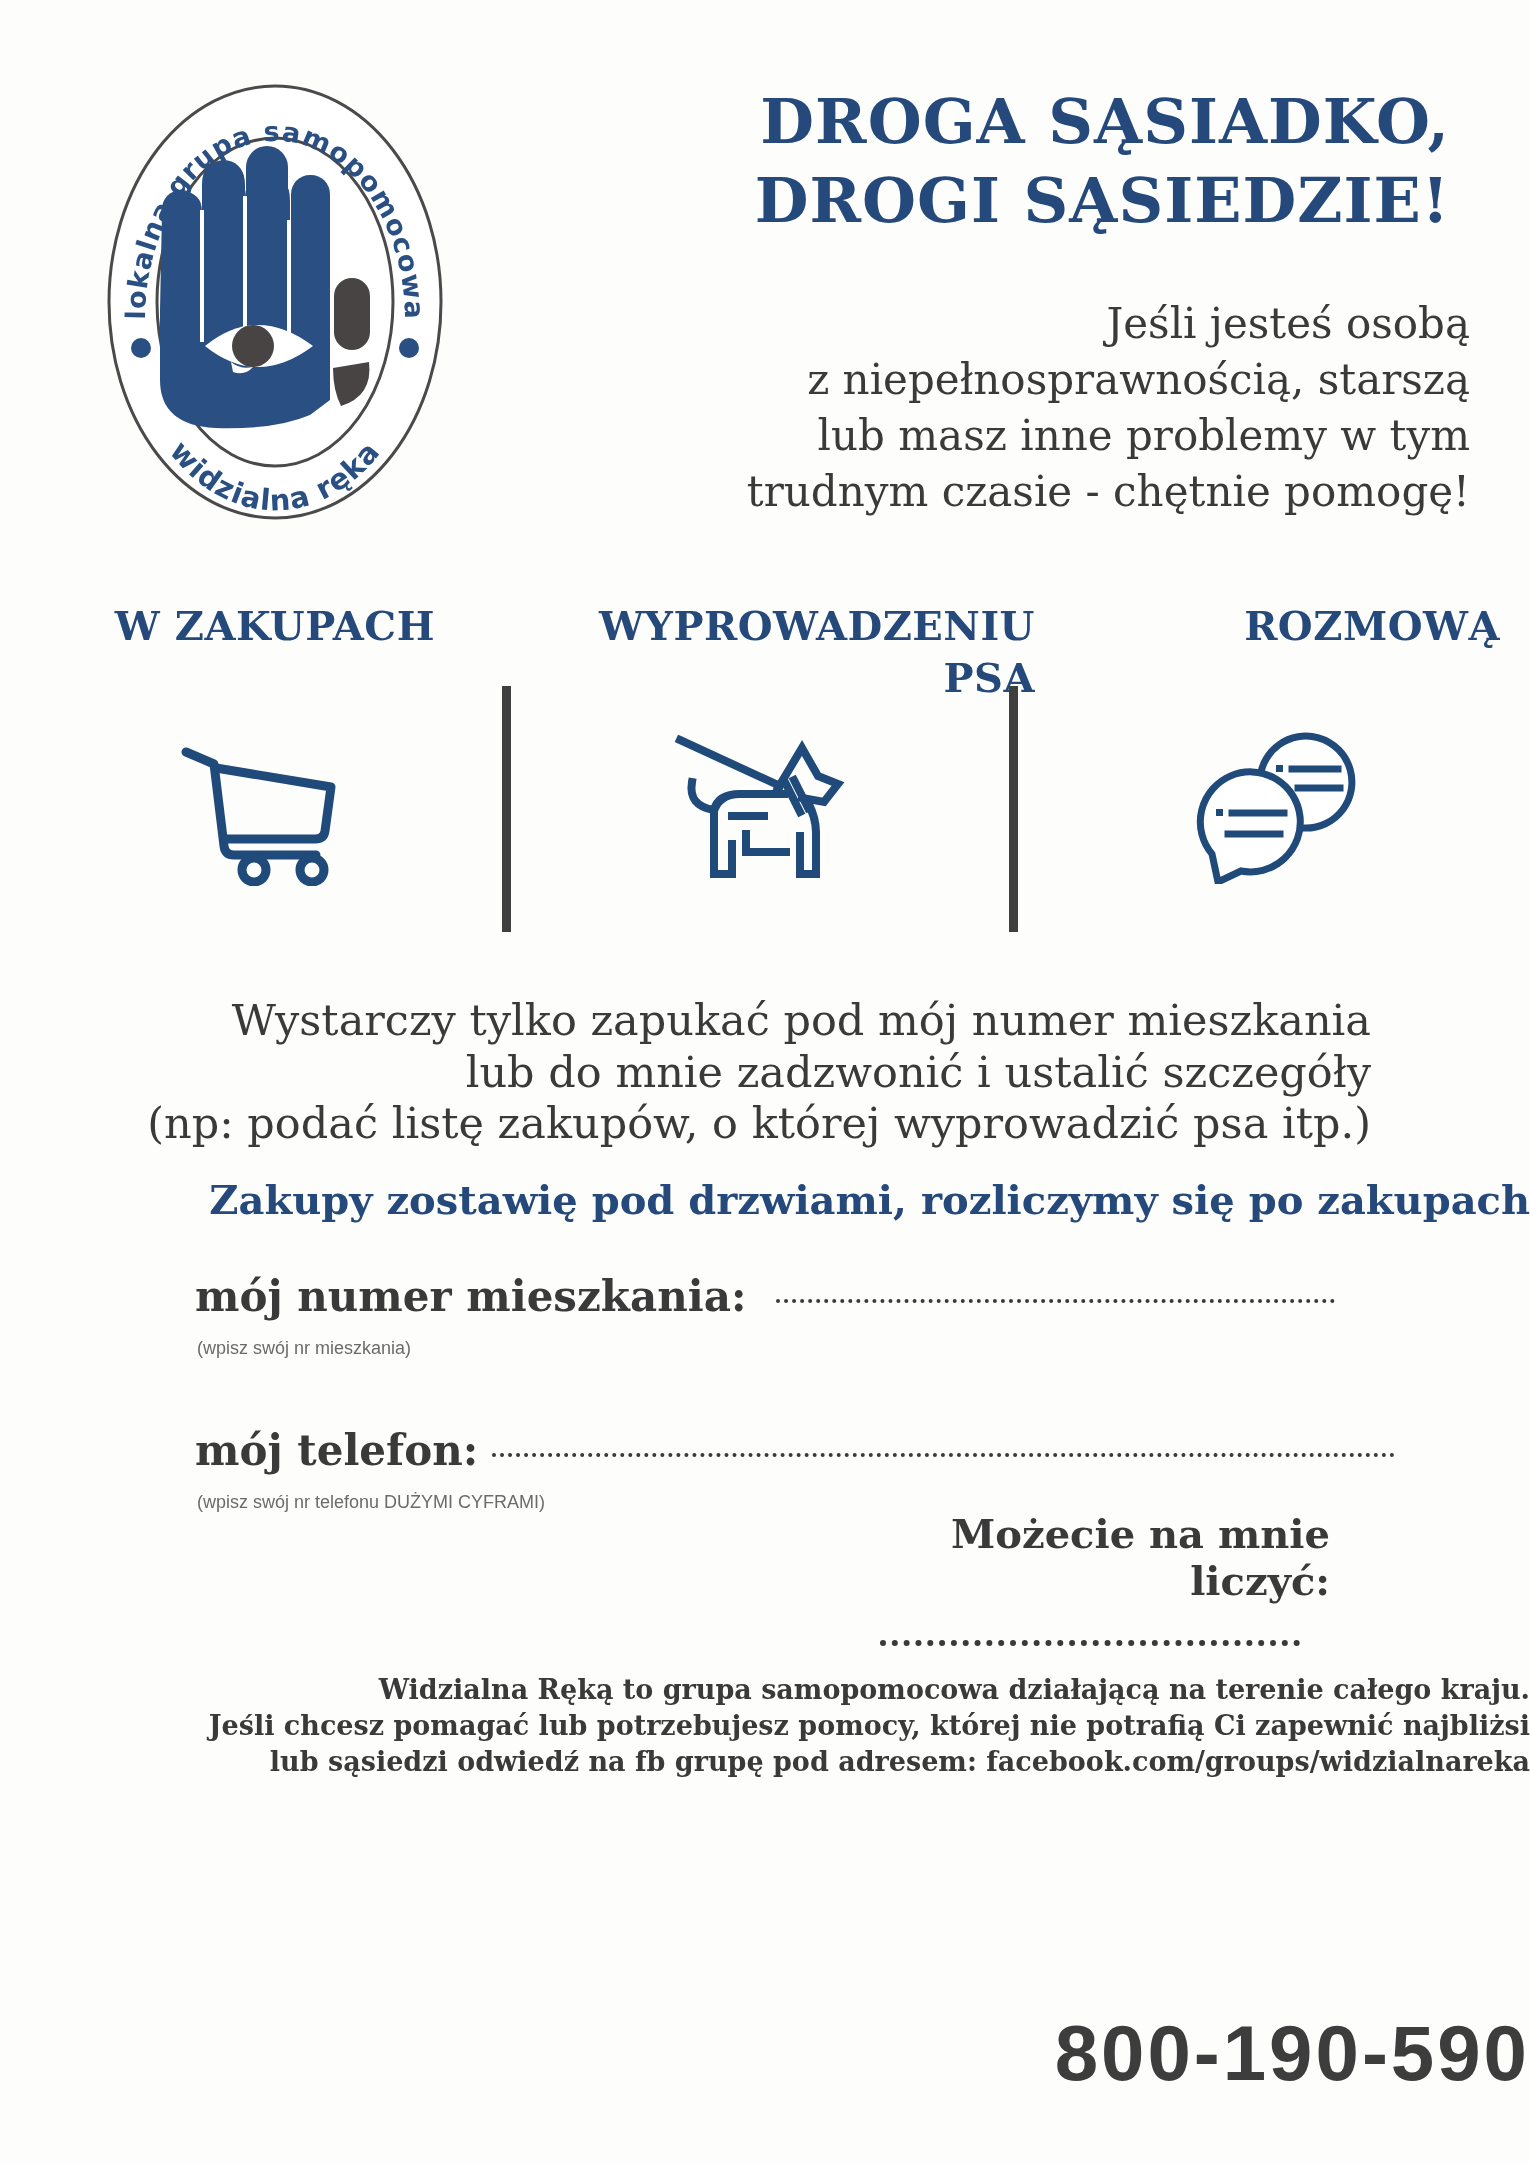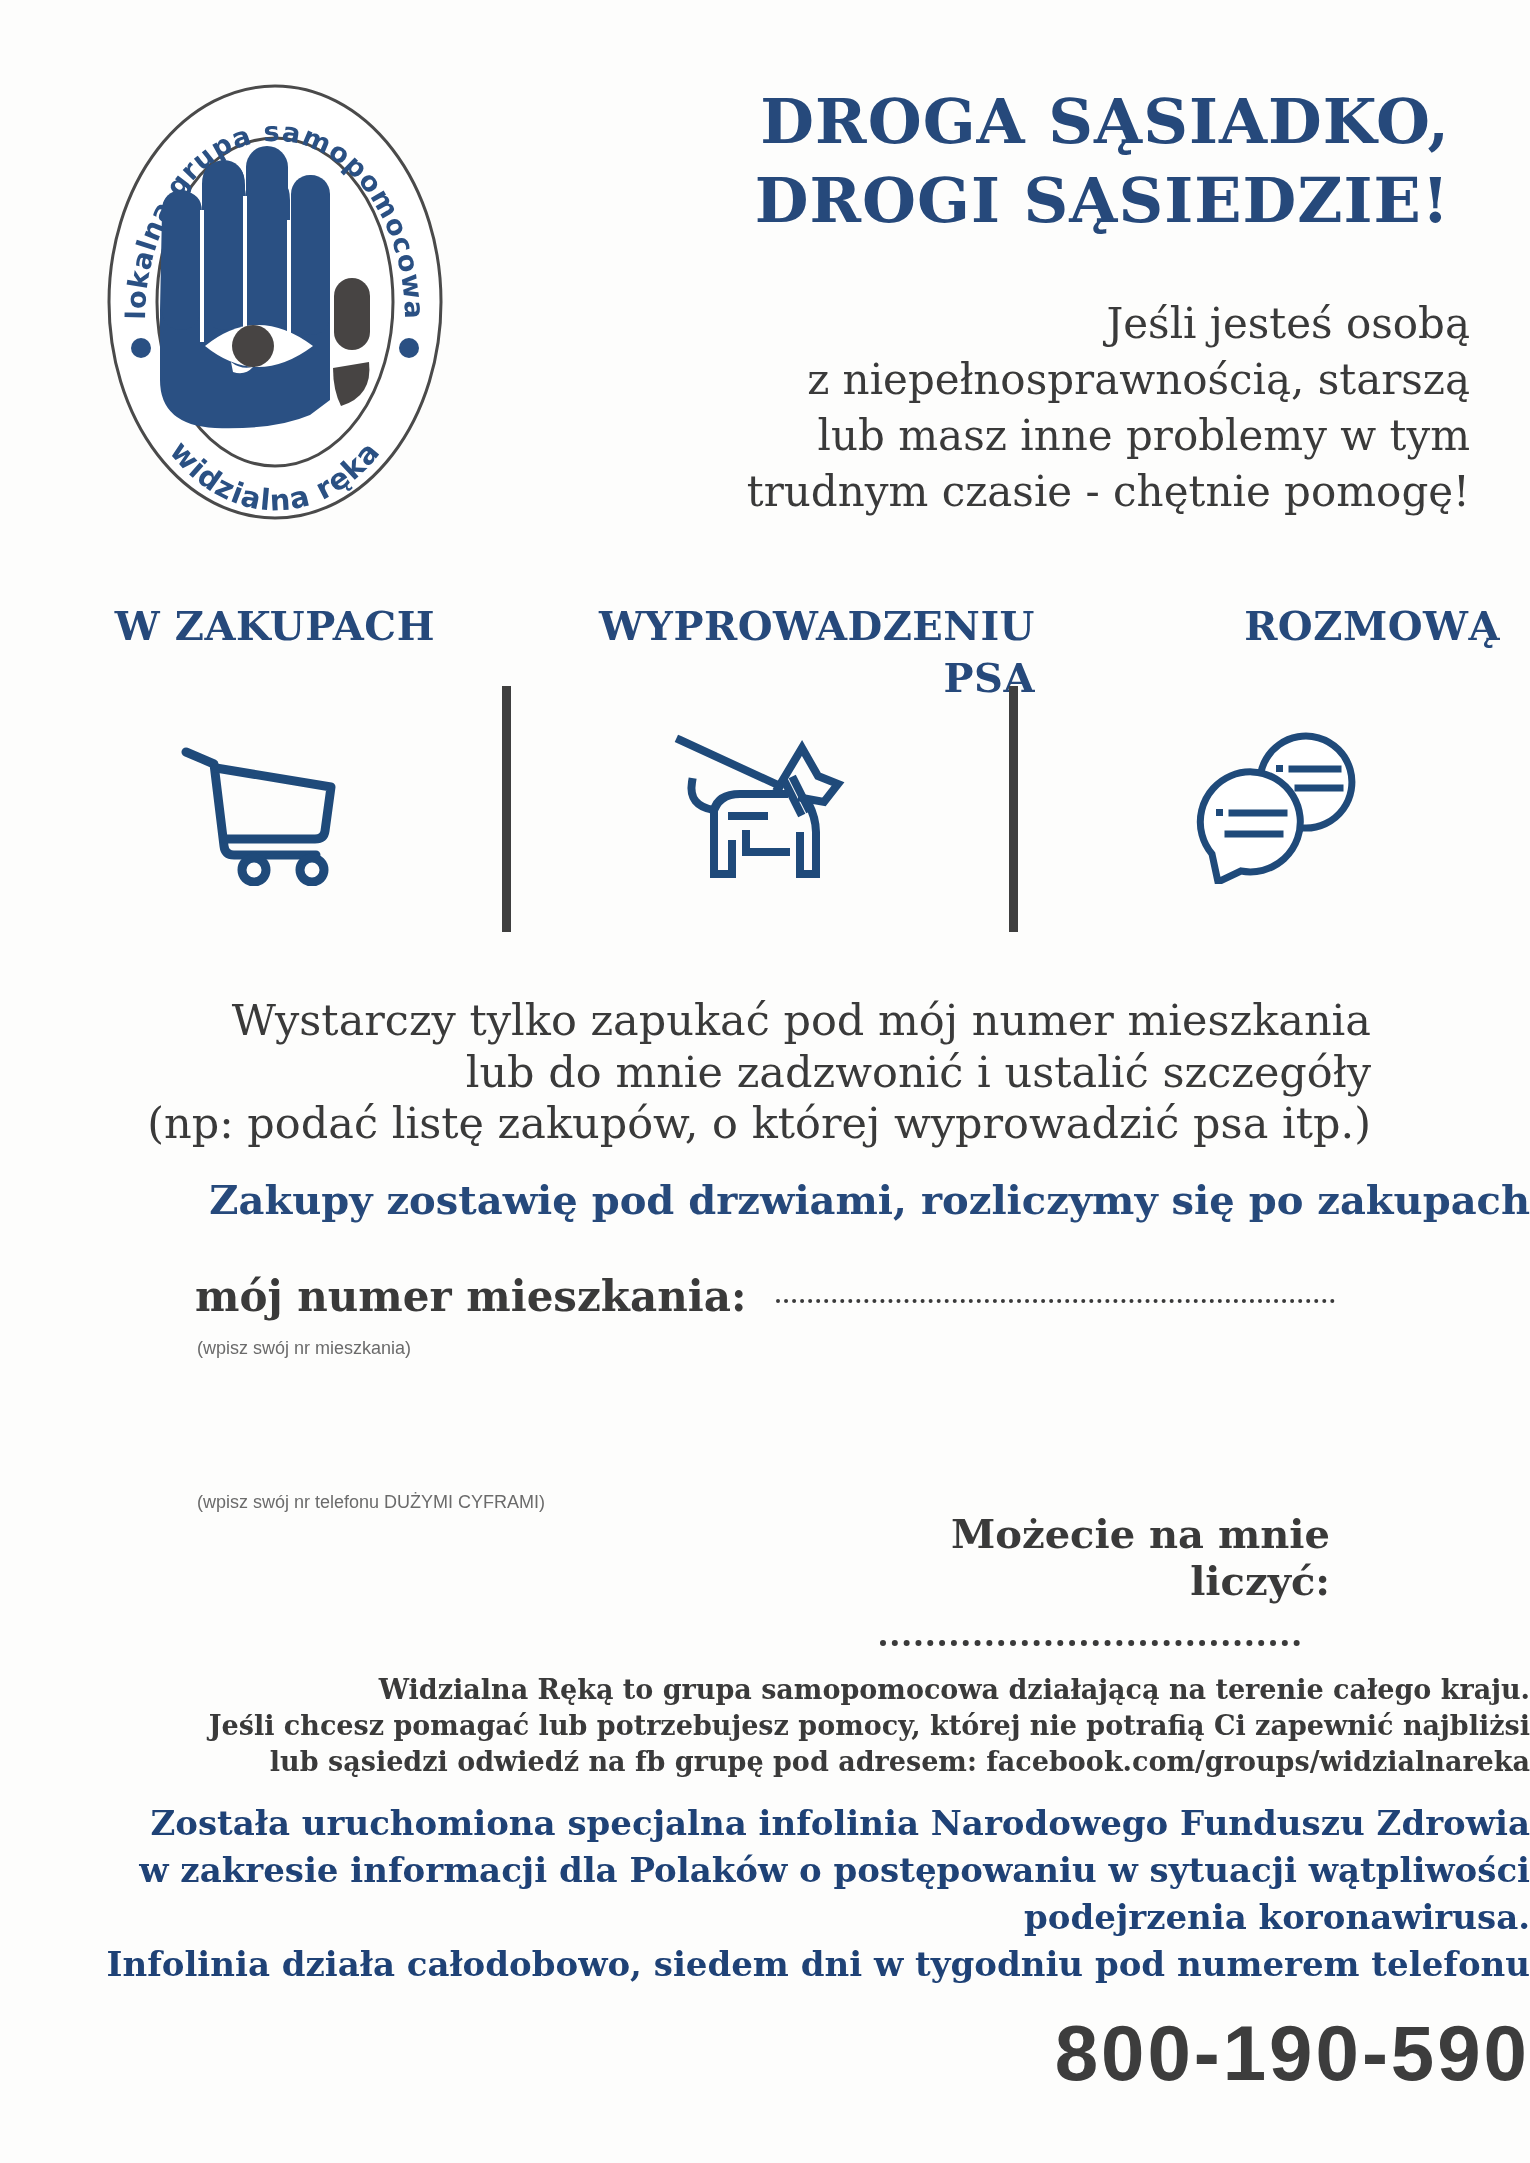--- a/index.html
+++ b/index.html
@@ -203,27 +203,27 @@
 lub do mnie zadzwonić i ustalić szczegóły
 (np: podać listę zakupów, o której wyprowadzić psa itp.)</div>
   <div class="abs groceries center">Zakupy zostawię pod drzwiami, rozliczymy się po zakupach</div>
 
   <div class="abs field f-apartment">
     <span class="field-label">mój numer mieszkania:</span>
     <span class="leader"></span>
   </div>
   <div class="abs hint h-apartment">(wpisz swój nr mieszkania)</div>
 
+  <div class="abs field f-phone">
+    <span class="field-label">mój telefon:</span>
+    <span class="leader"></span>
+  </div>
   <div class="abs hint h-phone">(wpisz swój nr telefonu DUŻYMI CYFRAMI)</div>
 
   <div class="abs count-on-me center">Możecie na mnie liczyć:</div>
   <div class="abs sig-line"></div>
 
   <div class="abs about center pre">Widzialna Ręką to grupa samopomocowa działającą na terenie całego kraju.
 Jeśli chcesz pomagać lub potrzebujesz pomocy, której nie potrafią Ci zapewnić najbliżsi
 lub sąsiedzi odwiedź na fb grupę pod adresem: facebook.com/groups/widzialnareka</div>
-  <div class="abs hotline center pre">Została uruchomiona specjalna infolinia Narodowego Funduszu Zdrowia
-w zakresie informacji dla Polaków o postępowaniu w sytuacji wątpliwości
-podejrzenia koronawirusa.
-Infolinia działa całodobowo, siedem dni w tygodniu pod numerem telefonu</div>
   <div class="abs phone-number center">800-190-590</div>
 
 </div>
 
 </body></html>

